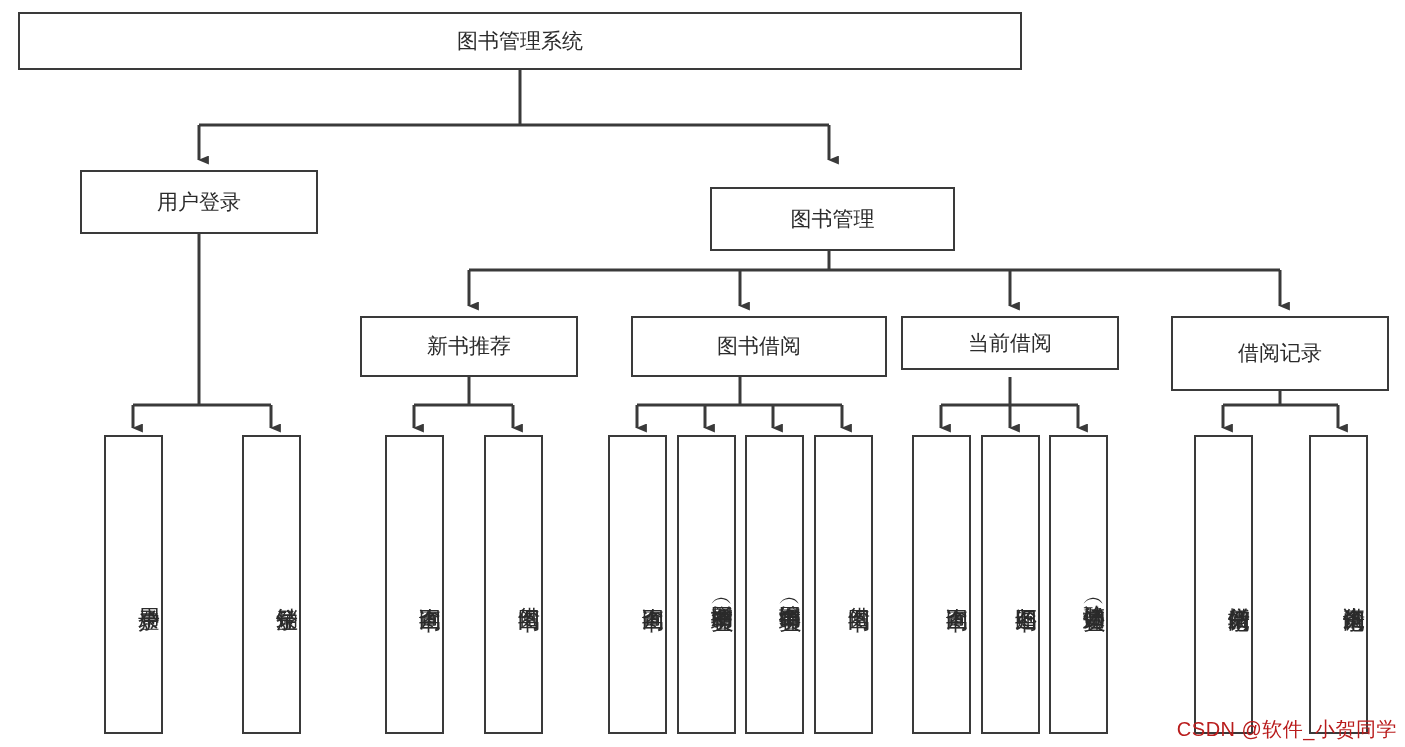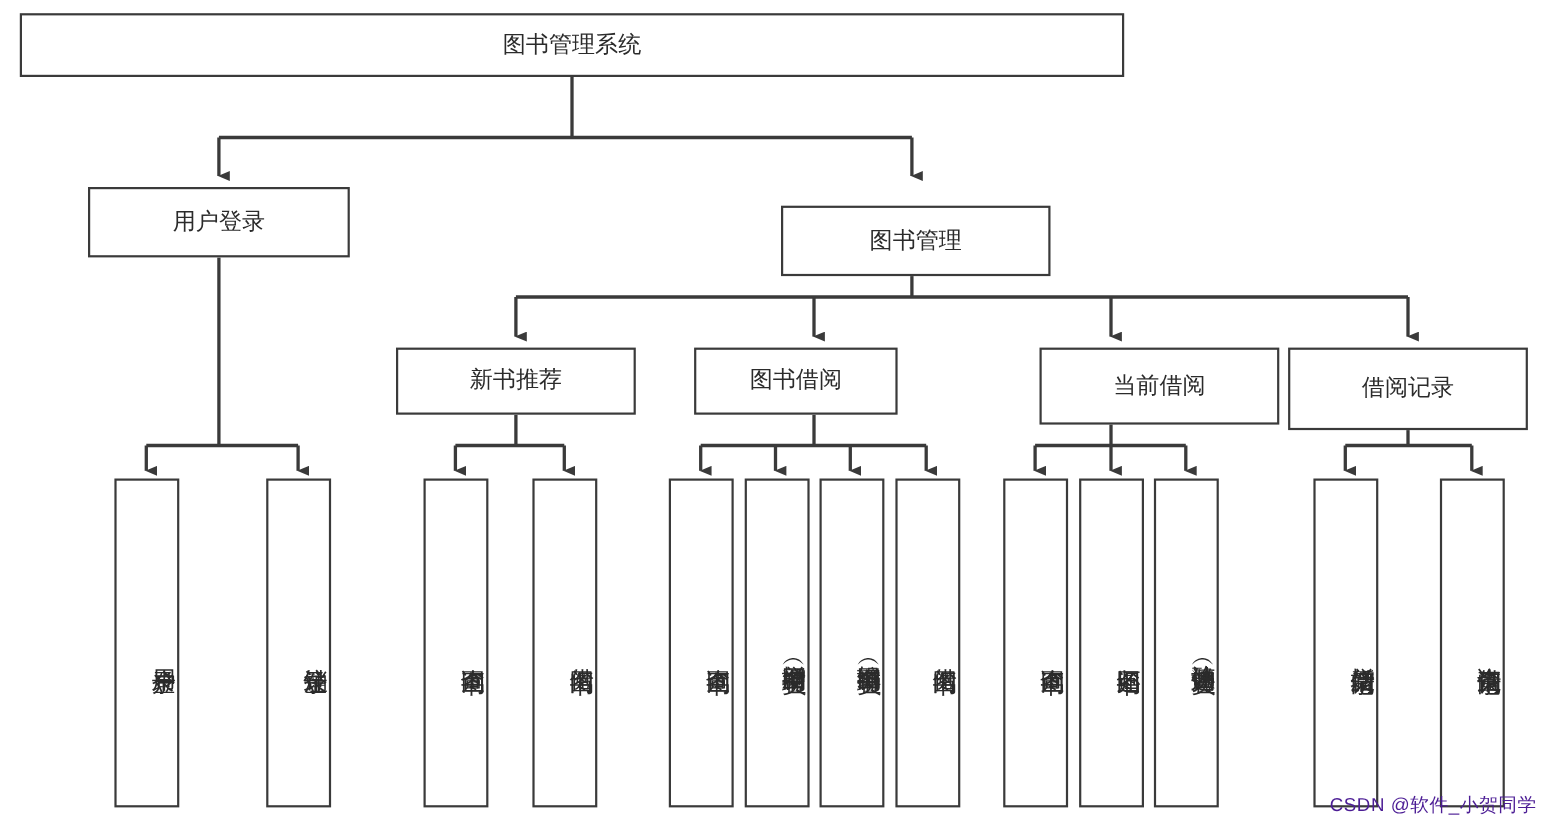--- a/index.html
+++ b/index.html
@@ -52,22 +52,22 @@
     letter-spacing: 1px;
   }
   .node-label {
     display: block;
     white-space: pre-line;
   }
   #watermark {
     position: absolute;
     right: 8px;
     bottom: 4px;
-    font-size: 17px;
-    color: #4c1d95;
+    font-size: 20px;
+    color: #b91c1c;
     letter-spacing: 0.5px;
     white-space: nowrap;
     pointer-events: none;
   }
 </style>
 </head>
 <body>
 
 <div id="canvas">
 
@@ -128,24 +128,24 @@
   <div class="node horizontal" style="left:80px; top:170px; width:238px; height:64px;">
     <span class="node-label">用户登录</span>
   </div>
   <div class="node horizontal" style="left:710px; top:187px; width:245px; height:64px;">
     <span class="node-label">图书管理</span>
   </div>
 
   <div class="node horizontal" style="left:360px; top:316px; width:218px; height:61px;">
     <span class="node-label">新书推荐</span>
   </div>
-  <div class="node horizontal" style="left:631px; top:316px; width:185px; height:61px;">
+  <div class="node horizontal" style="left:631px; top:316px; width:256px; height:61px;">
     <span class="node-label">图书借阅</span>
   </div>
-  <div class="node horizontal" style="left:901px; top:316px; width:218px; height:70px;margin-left:44px;">
+  <div class="node horizontal" style="left:901px; top:316px; width:218px; height:54px;">
     <span class="node-label">当前借阅</span>
   </div>
   <div class="node horizontal" style="left:1171px; top:316px; width:218px; height:75px;">
     <span class="node-label">借阅记录</span>
   </div>
 
   <div class="node vertical" style="left:104px; top:435px; width:59px; height:299px;">
     <span class="node-label">用户登录</span>
   </div>
   <div class="node vertical" style="left:242px; top:435px; width:59px; height:299px;">

